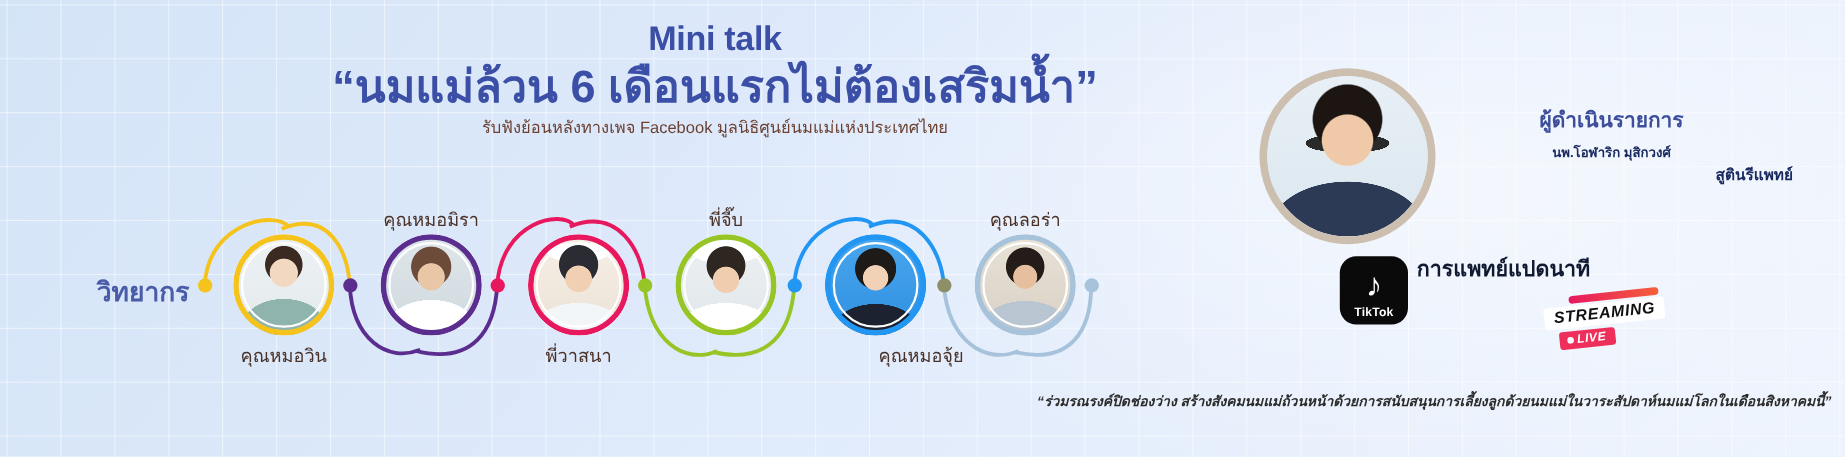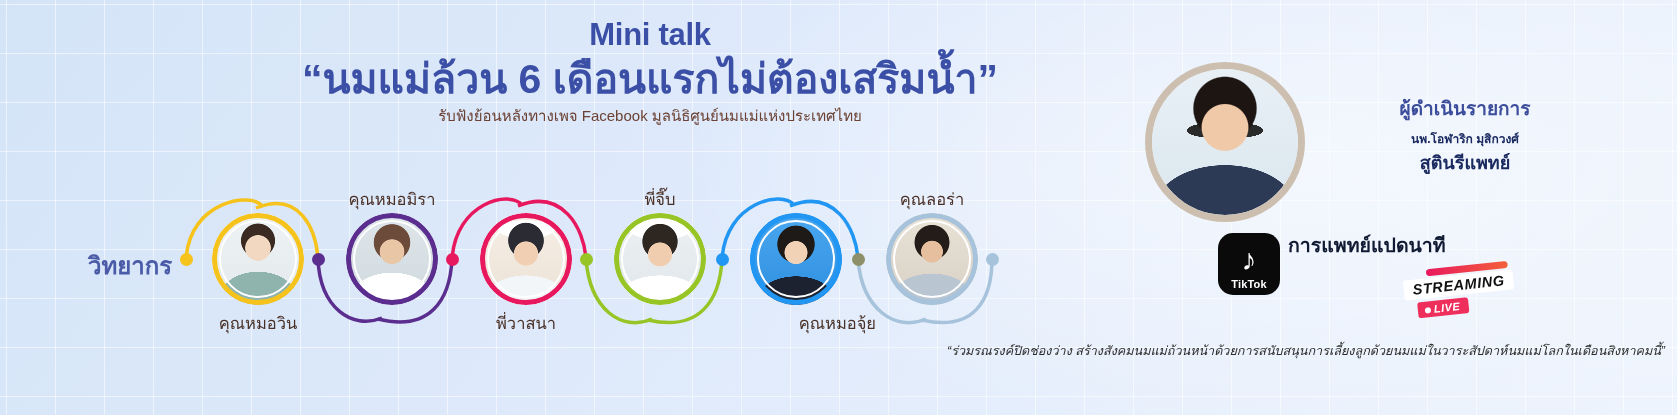--- a/index.html
+++ b/index.html
@@ -130,21 +130,21 @@
   .host-text {
     position: absolute;
     left: 1300px;
     top: 93px;
     width: 330px;
     text-align: center;
   }
   .host-role { font-size: 19px; color: #3c4d9b; font-weight: bold; }
   .host-name { font-size: 30px; color: #8c4a2f; font-weight: bold; margin-top: 3px; line-height: 1.1; }
   .host-sub1 { font-size: 12px; color: #1a2a60; font-weight: bold; margin-top: 6px; }
-  .host-sub2 { font-size: 18px; color: #1a2a60; font-weight: bold; }
+  .host-sub2 { font-size: 14px; color: #1a2a60; font-weight: bold; text-align: right; }
 
   
   .tiktok-icon {
     position: absolute;
     left: 1218px;
     top: 233px;
     width: 62px; height: 62px;
     border-radius: 15px;
     background: #0a0a0a;
     color: #fff;
@@ -219,26 +219,26 @@
     border-radius: 50%;
     background: #fff;
     margin-right: 3px;
     vertical-align: middle;
   }
 
   
   .footer-note {
     position: absolute;
     left: 845px;
-    top: 341px;
+    top: 355px;
     width: 820px;
     text-align: right;
     font-size: 12.6px;
     font-style: italic;
-    font-weight: normal;
+    font-weight: bold;
     color: #2b2b2b;
     white-space: nowrap;
   }
 </style>
 </head>
 <body>
 
 <div id="banner">
 
   <div class="title-block">

